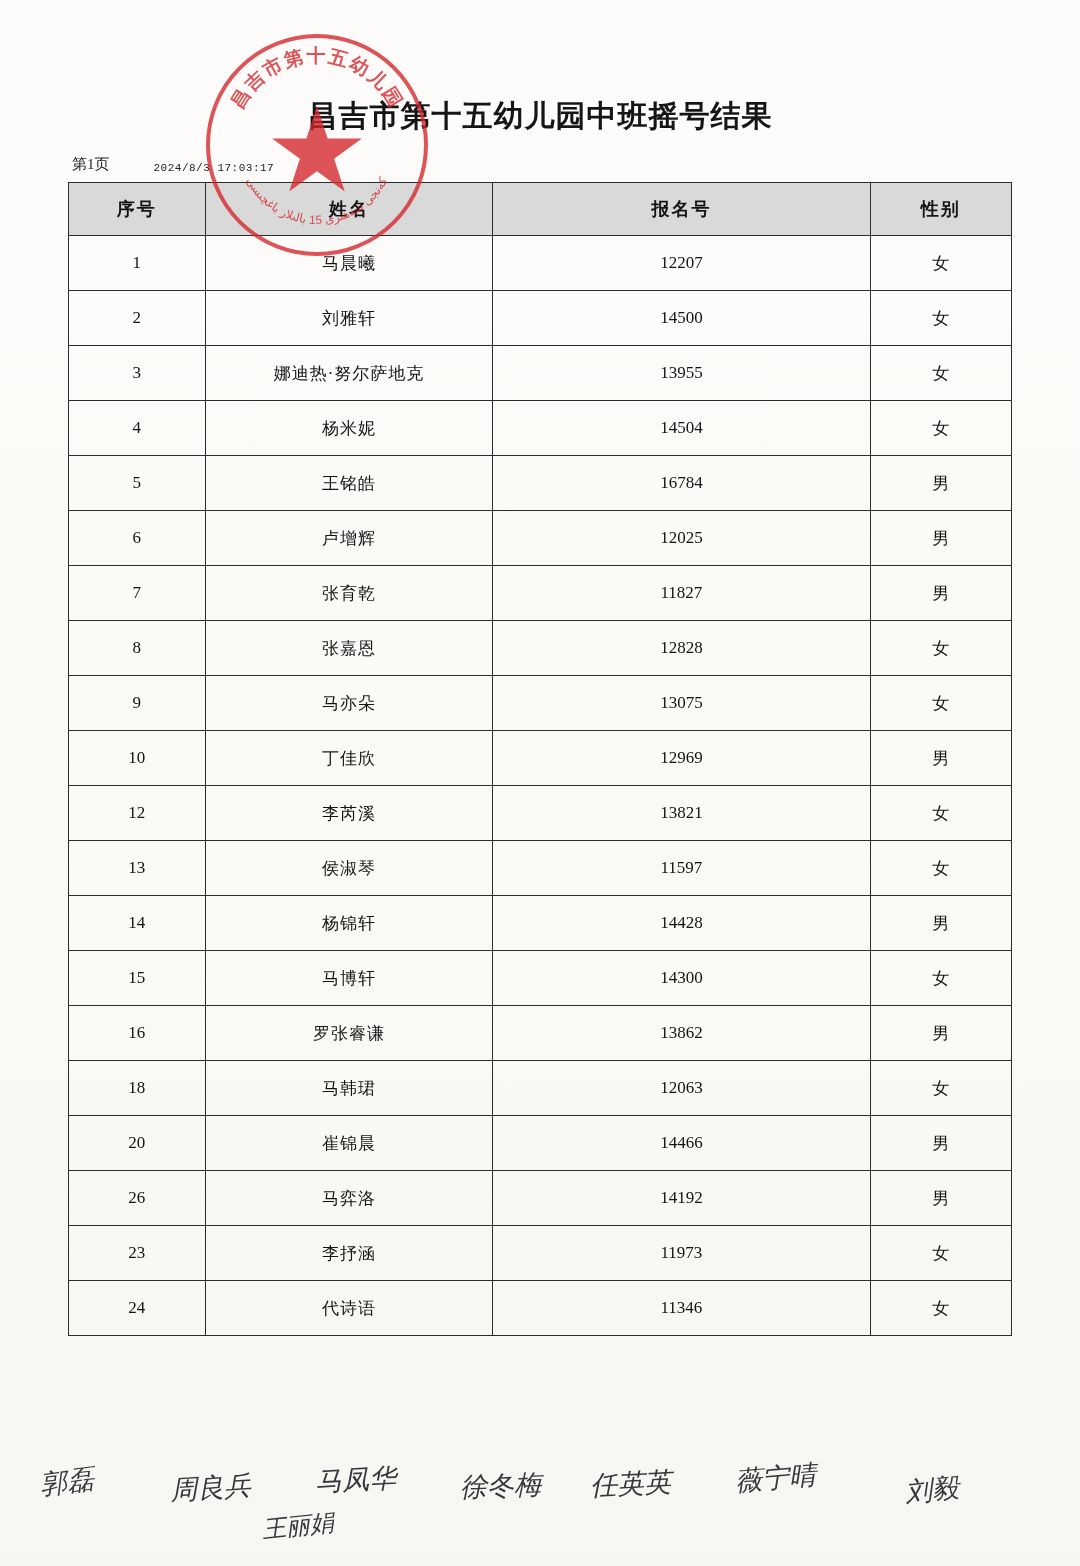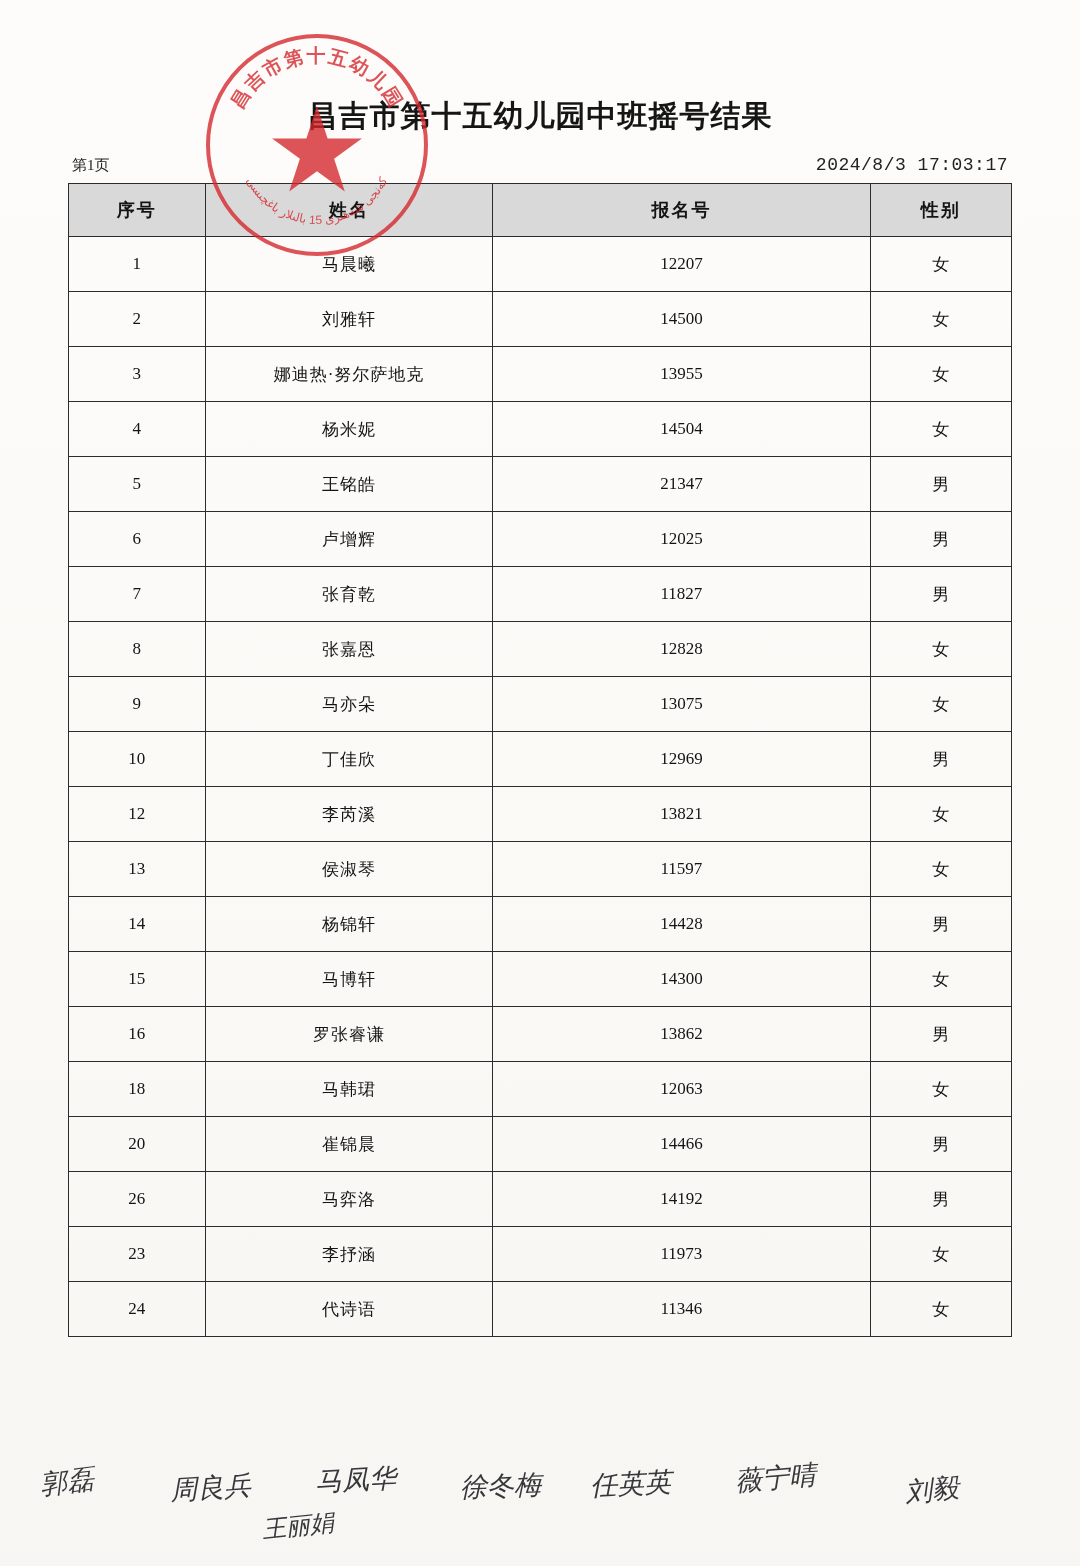--- a/index.html
+++ b/index.html
@@ -25,29 +25,29 @@
     text-align: center;
     font-size: 30px;
     font-weight: bold;
     letter-spacing: 1px;
     padding-top: 96px;
     font-family: "Liberation Serif", "DejaVu Serif", serif;
     color: #151515;
   }
   .meta-row {
     display: flex;
-    justify-content: space-between;
     align-items: flex-end;
     margin: 18px 72px 8px 72px;
     font-size: 15px;
     color: #222;
+    gap: 44px;
   }
   .meta-right {
     font-family: "Liberation Mono", "DejaVu Sans Mono", monospace;
-    font-size: 18px;
+    font-size: 11px;
     letter-spacing: 0.5px;
   }
   table.result-table {
     border-collapse: collapse;
     width: 944px;
     margin: 1px auto;
     table-layout: fixed;
   }
   table.result-table th,
   table.result-table td {
@@ -183,21 +183,21 @@
       </tr>
       <tr>
         <td class="idx">4</td>
         <td class="name">杨米妮</td>
         <td class="reg">14504</td>
         <td>女</td>
       </tr>
       <tr>
         <td class="idx">5</td>
         <td class="name">王铭皓</td>
-        <td class="reg">21347</td>
+        <td class="reg">16784</td>
         <td>男</td>
       </tr>
       <tr>
         <td class="idx">6</td>
         <td class="name">卢增辉</td>
         <td class="reg">12025</td>
         <td>男</td>
       </tr>
       <tr>
         <td class="idx">7</td>

